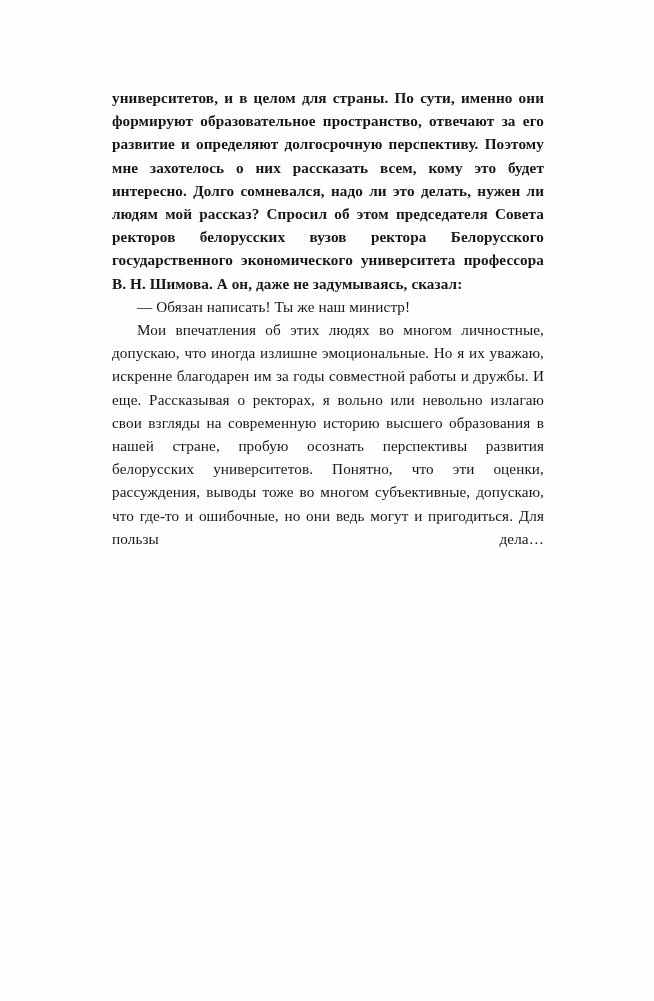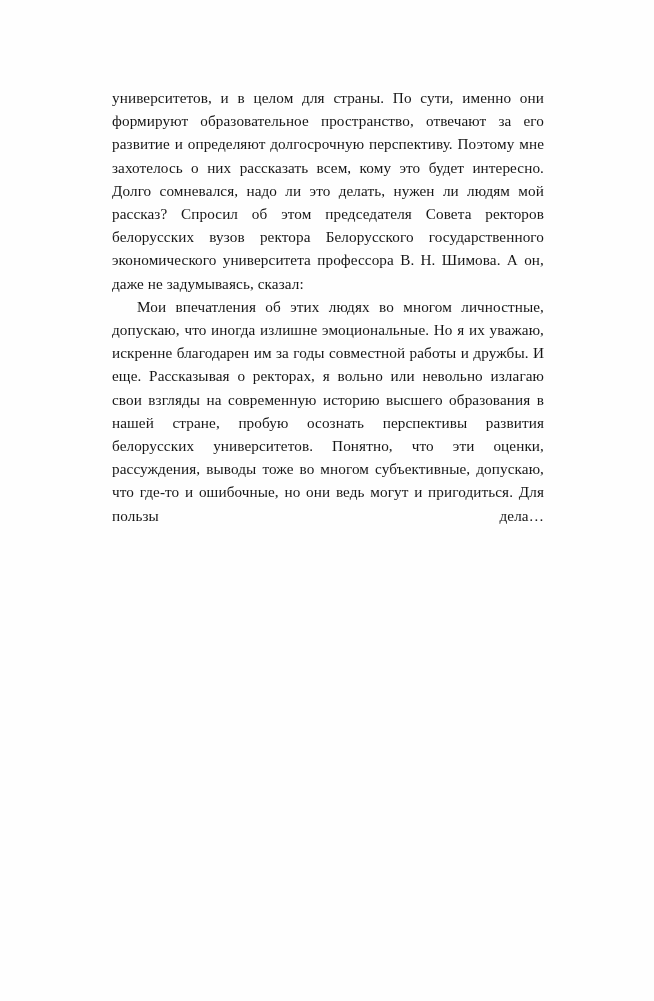--- a/index.html
+++ b/index.html
@@ -38,35 +38,37 @@
     hyphens: manual;
     color: #161616;
     letter-spacing: 0.1px;
   }
   .para.indent {
     text-indent: 25px;
     font-family: Liberation Serif, serif;
   }
   .para.cont {
     text-indent: 0;
+    font-weight: bold;
   }
   .para.last {
     text-align: justify;
   }
   
   .para.last::after {
     content: "";
     display: inline-block;
     width: 100%;
   }
   .dialogue {
     text-indent: 25px;
   }
 </style>
 </head>
 <body>
 
 <div class="page">
   <div class="text-block">
     <p class="para cont">университетов, и в целом для страны. По сути, именно они формируют образовательное пространство, отвечают за его развитие и определяют долгосрочную перспективу. Поэтому мне захотелось о них рассказать всем, кому это будет интересно. Долго сомневался, надо ли это делать, нужен ли людям мой рассказ? Спросил об этом председателя Совета ректоров белорусских вузов ректора Белорусского государственного экономического университета профессора В. Н. Шимова. А он, даже не задумываясь, сказал:</p>
+    <p class="para dialogue">— Обязан написать! Ты же наш министр!</p>
     <p class="para indent last">Мои впечатления об этих людях во многом личностные, допускаю, что иногда излишне эмоциональные. Но я их уважаю, искренне благодарен им за годы совместной работы и дружбы. И еще. Рассказывая о ректорах, я вольно или невольно излагаю свои взгляды на современную историю высшего образования в нашей стране, пробую осознать перспективы развития белорусских университетов. Понятно, что эти оценки, рассуждения, выводы тоже во многом субъективные, допускаю, что где-то и ошибочные, но они ведь могут и пригодиться. Для пользы дела…</p>
   </div>
 </div>
 
 </body></html>

